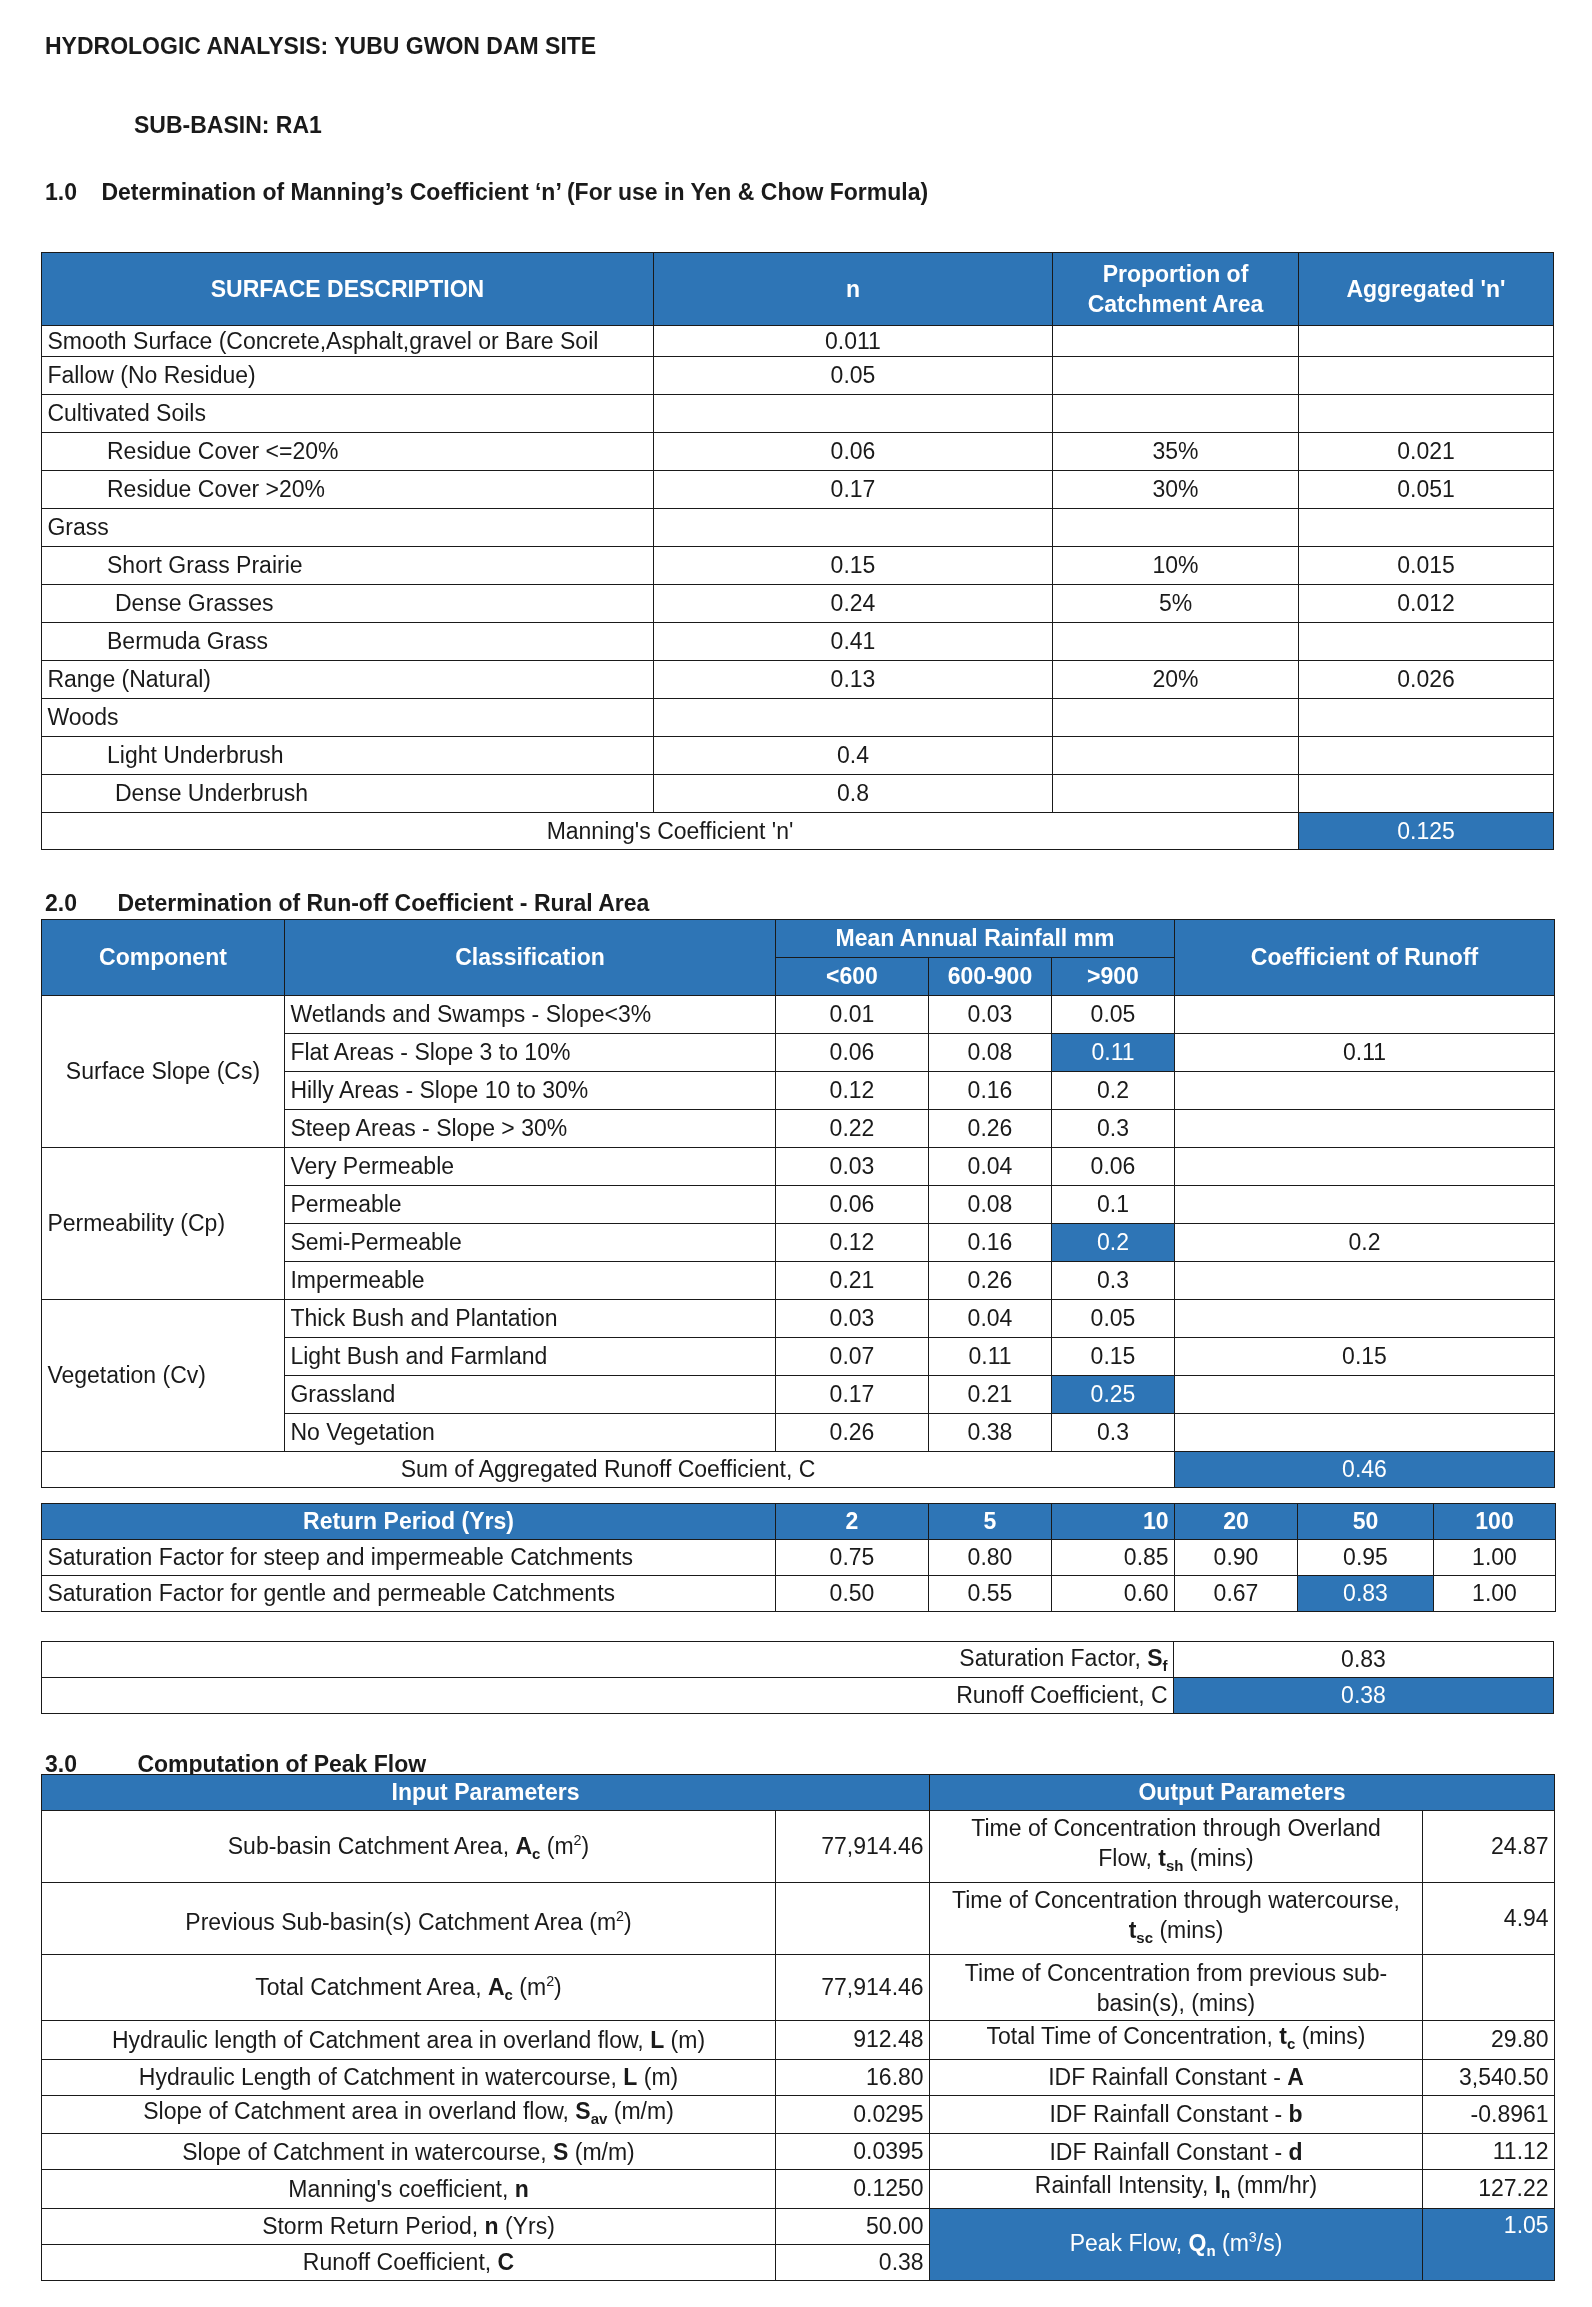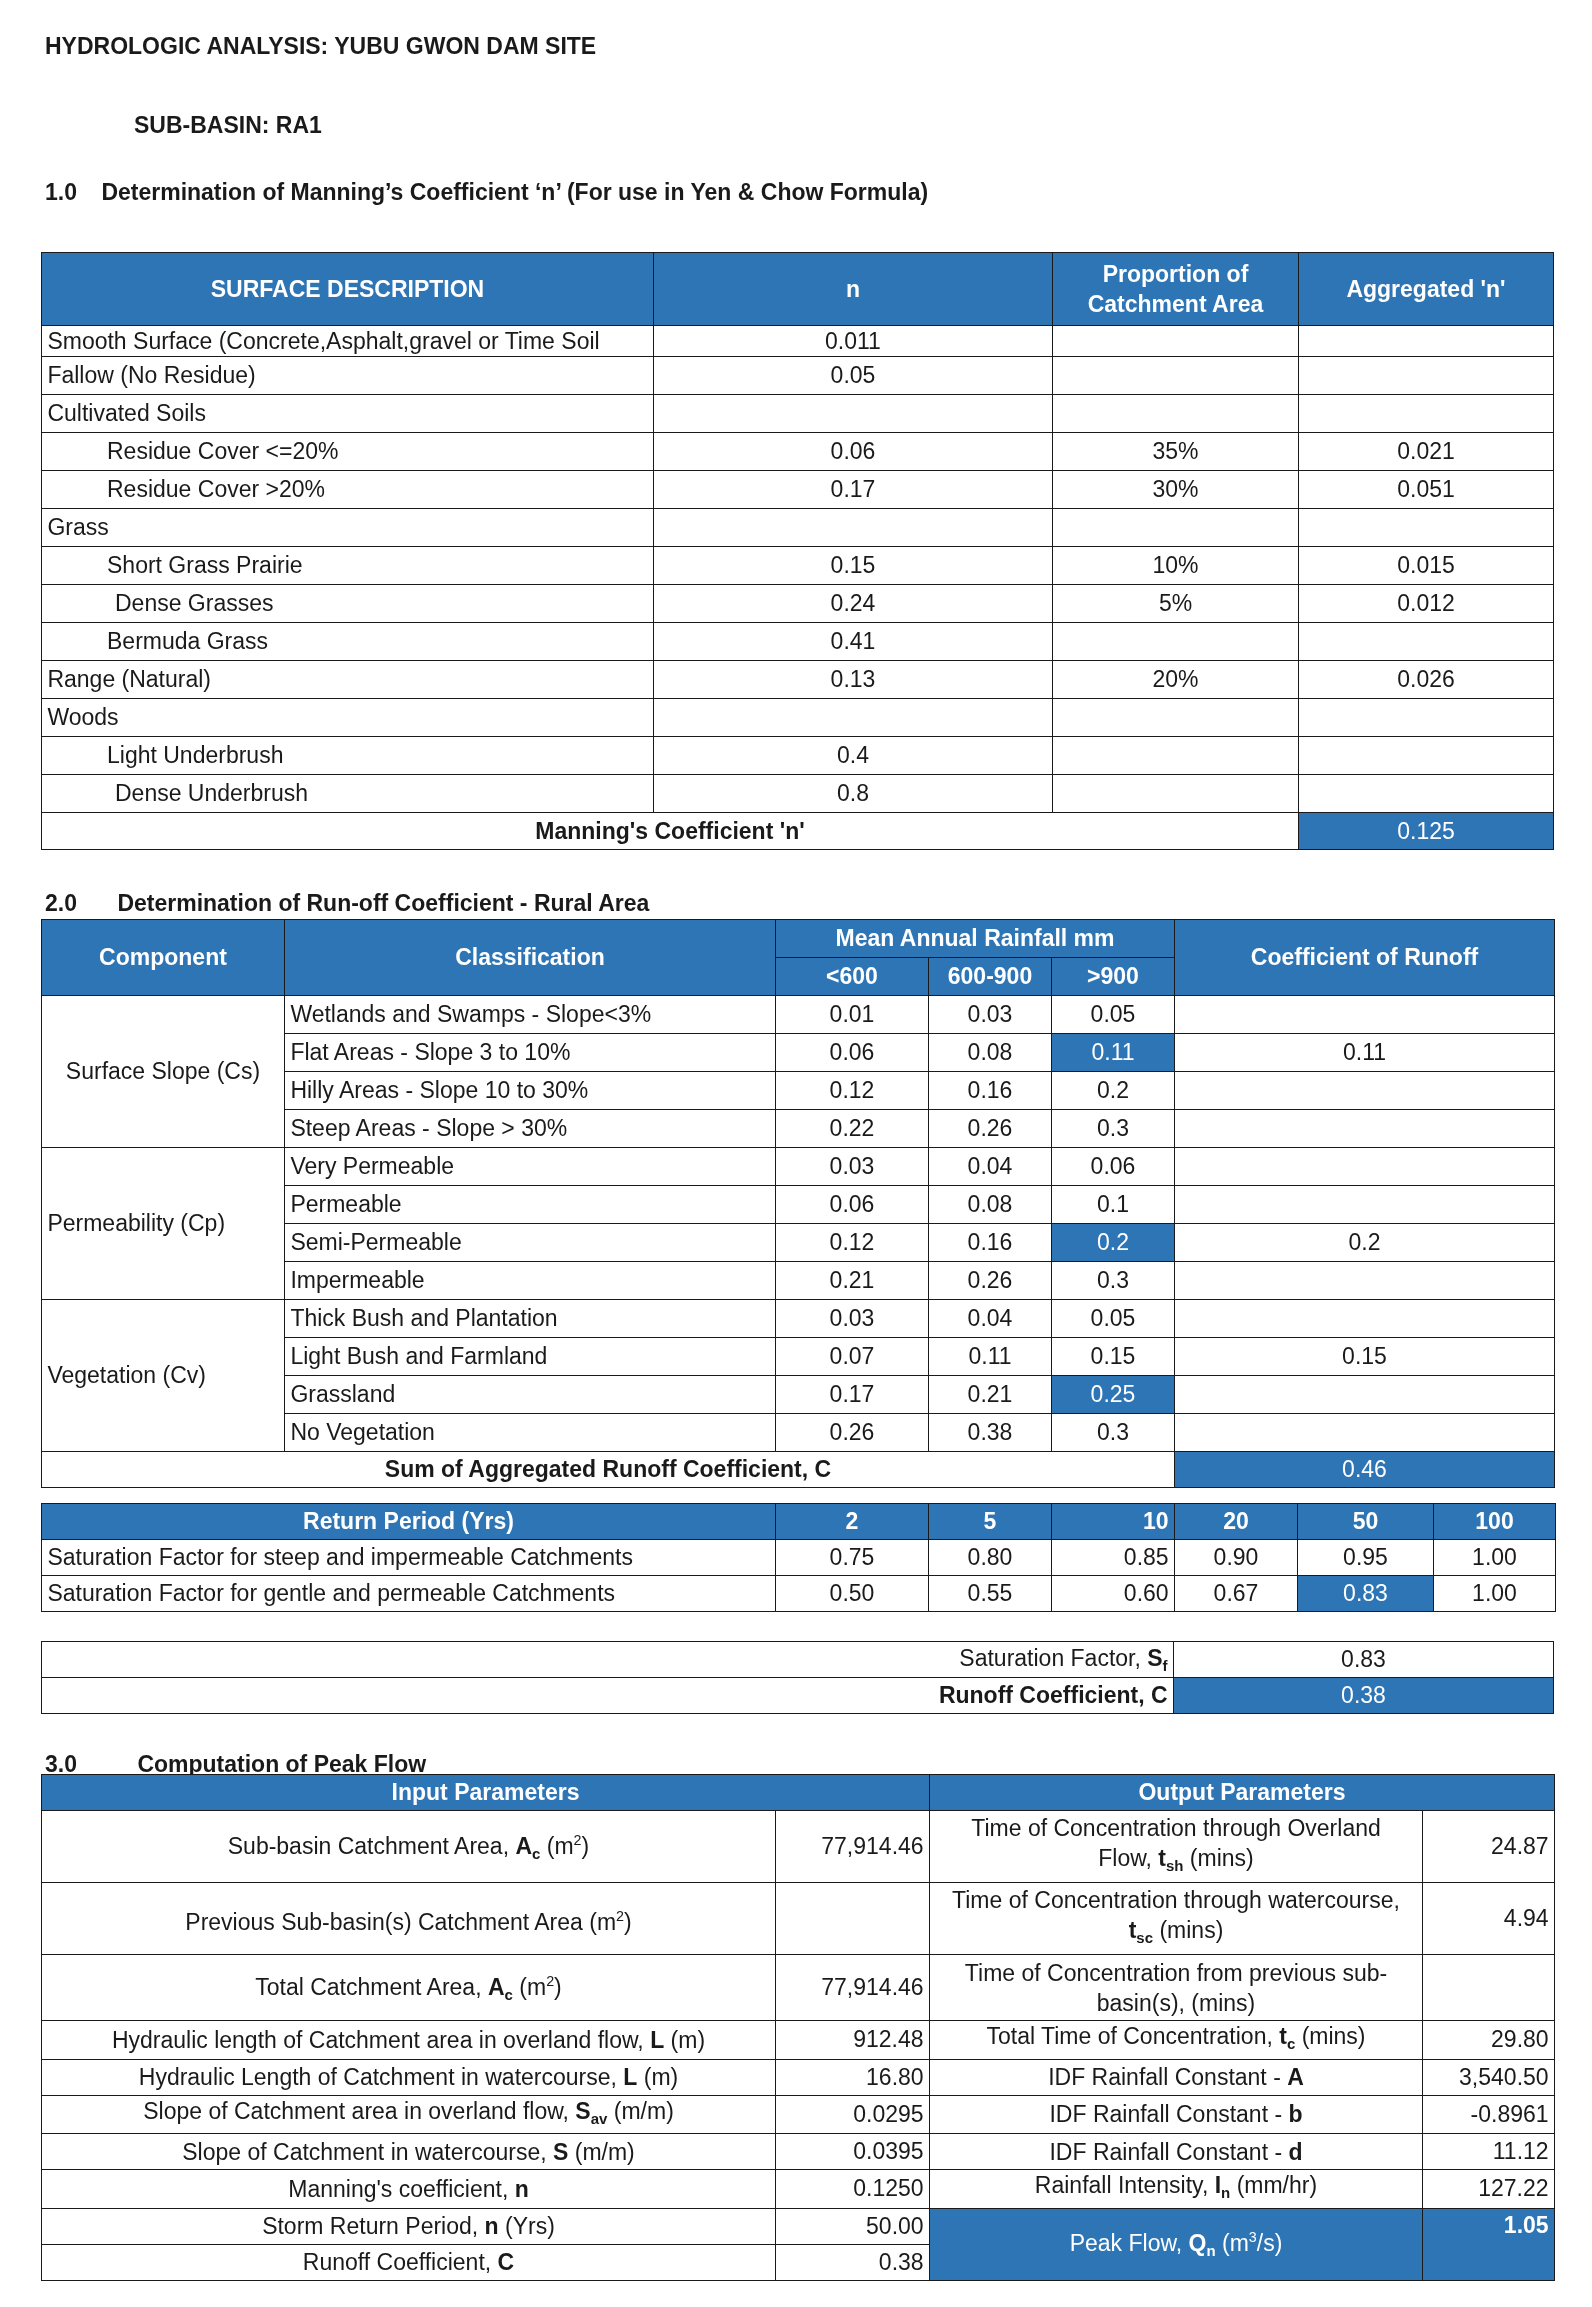--- a/index.html
+++ b/index.html
@@ -8,21 +8,21 @@
   .abs { position:absolute; }
   .h-title { font-weight:bold; font-size:23px; }
   .h-sec { font-weight:bold; font-size:23px; }
   table { border-collapse:collapse; position:absolute; table-layout:fixed; font-size:23px; }
   td, th { border:1.3px solid #1a1a1a; padding:0 5.4px; overflow:hidden; white-space:nowrap; }
   th { background:#2e75b6; color:#ffffff; font-weight:bold; font-size:23px; }
   .blue { background:#2e75b6; color:#ffffff; }
   .c { text-align:center; }
   .r { text-align:right; }
   .l { text-align:left; }
-  .b { font-weight:bold; }
+  .b { font-weight:normal; }
   .ind1 { padding-left:65px; }
   .ind2 { padding-left:73px; }
   .wrap { white-space:normal; line-height:30px; }
   sub { font-size:15px; font-weight:bold; vertical-align:-4.5px; }
   sup { font-size:14.3px; vertical-align:9px; }
 </style>
 </head>
 <body>
 
 <div class="abs h-title" style="left:45px;top:33px;">HYDROLOGIC ANALYSIS: YUBU GWON DAM SITE</div>
@@ -42,21 +42,21 @@
   <tbody>
       <tr style="height:73px">
     <th class="c">SURFACE DESCRIPTION</th>
     <th class="c">n</th>
     <th class="c wrap">Proportion of Catchment Area</th>
     <th class="c">Aggregated 'n'</th>
   </tr>
   </tbody>
     <tbody id="t1body">
       <tr style="height:31px">
-        <td class="l">Smooth Surface (Concrete,Asphalt,gravel or Time Soil</td>
+        <td class="l">Smooth Surface (Concrete,Asphalt,gravel or Bare Soil</td>
         <td class="c">0.011</td>
         <td class="c"></td>
         <td class="c"></td>
       </tr>
       <tr style="height:38px">
         <td class="l">Fallow (No Residue)</td>
         <td class="c">0.05</td>
         <td class="c"></td>
         <td class="c"></td>
       </tr>

